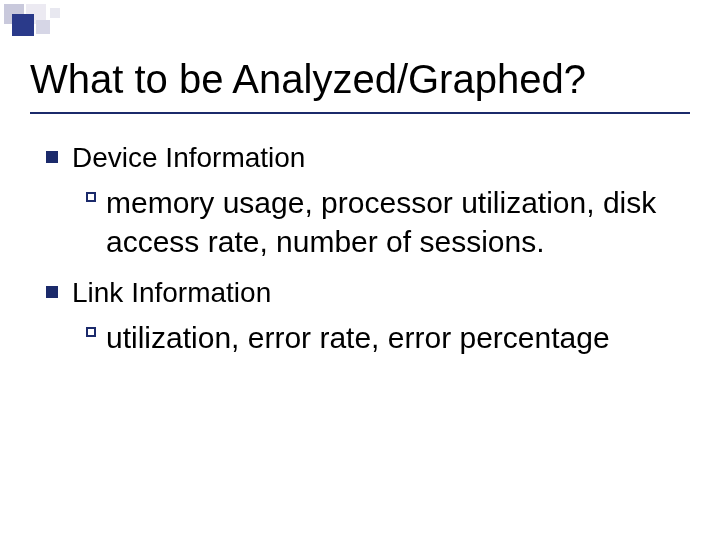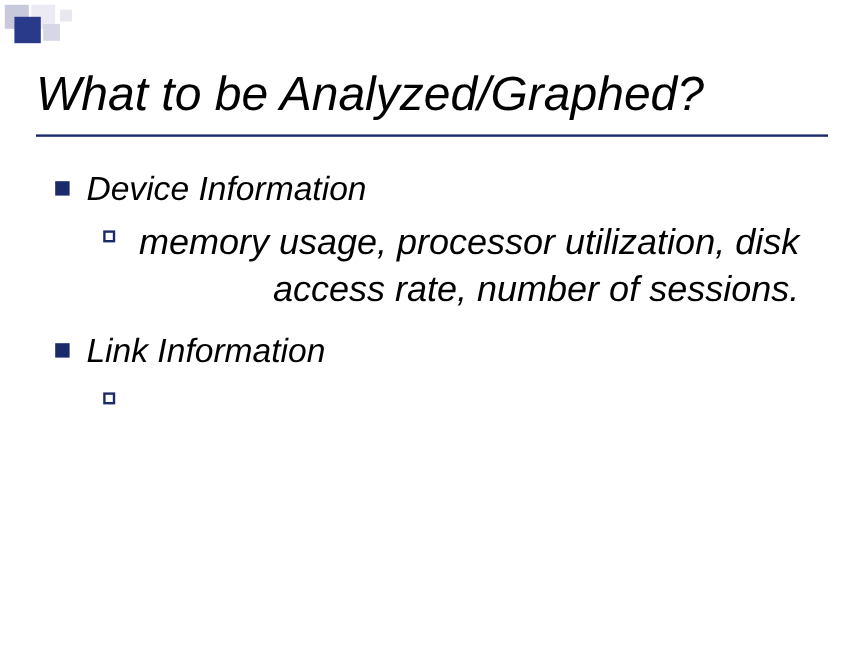--- a/index.html
+++ b/index.html
@@ -1,23 +1,23 @@
 <!DOCTYPE html>
 <html><head>
 <meta charset="utf-8">
 <style>
   * { margin: 0; padding: 0; box-sizing: border-box; }
   html, body { width: 720px; height: 540px; background: #fff; font-family: Arial, Helvetica, sans-serif; color: #000; }
-  .slide { position: relative; width: 720px; height: 540px; font-style: italic; }
+  .slide { position: relative; width: 720px; height: 540px; }
   .deco { position: absolute; top: 0; left: 0; }
   .deco .sq { position: absolute; }
   .title-wrap { position: absolute; left: 30px; right: 30px; top: 56px; }
   .title { font-size: 40px; font-weight: 400; line-height: 1.15; }
   .rule { position: absolute; left: 30px; right: 30px; top: 112px; height: 0; border-top: 2.5px solid #1b2a6b; }
-  .body { position: absolute; left: 46px; right: 32px; top: 140px; text-align: right; }
+  .body { position: absolute; left: 46px; right: 32px; top: 140px; }
   .item-l1 { margin-top: 14px; }
   .item-l1:first-child { margin-top: 0; }
   .row-l1 { display: flex; align-items: flex-start; }
   .bullet-l1 { width: 12px; height: 12px; background: #1b2a6b; margin-top: 11px; margin-right: 14px; flex: 0 0 auto; }
   .text-l1 { font-size: 28px; line-height: 1.25; }
   .sub { margin-left: 40px; margin-top: 8px; }
   .row-l2 { display: flex; align-items: flex-start; }
   .bullet-l2 { width: 10px; height: 10px; border: 2px solid #1b2a6b; margin-top: 9px; margin-right: 10px; flex: 0 0 auto; }
   .text-l2 { font-size: 30px; line-height: 1.3; max-width: 560px; }
 </style>
@@ -56,18 +56,19 @@
     </div>
 
     <div class="item-l1">
       <div class="row-l1">
         <span class="bullet-l1"></span>
         <span class="text-l1">Link Information</span>
       </div>
       <div class="sub">
         <div class="row-l2">
           <span class="bullet-l2"></span>
+          <span class="text-l2">utilization, error rate, error percentage</span>
         </div>
       </div>
     </div>
 
   </div>
 </div>
 
 </body></html>

